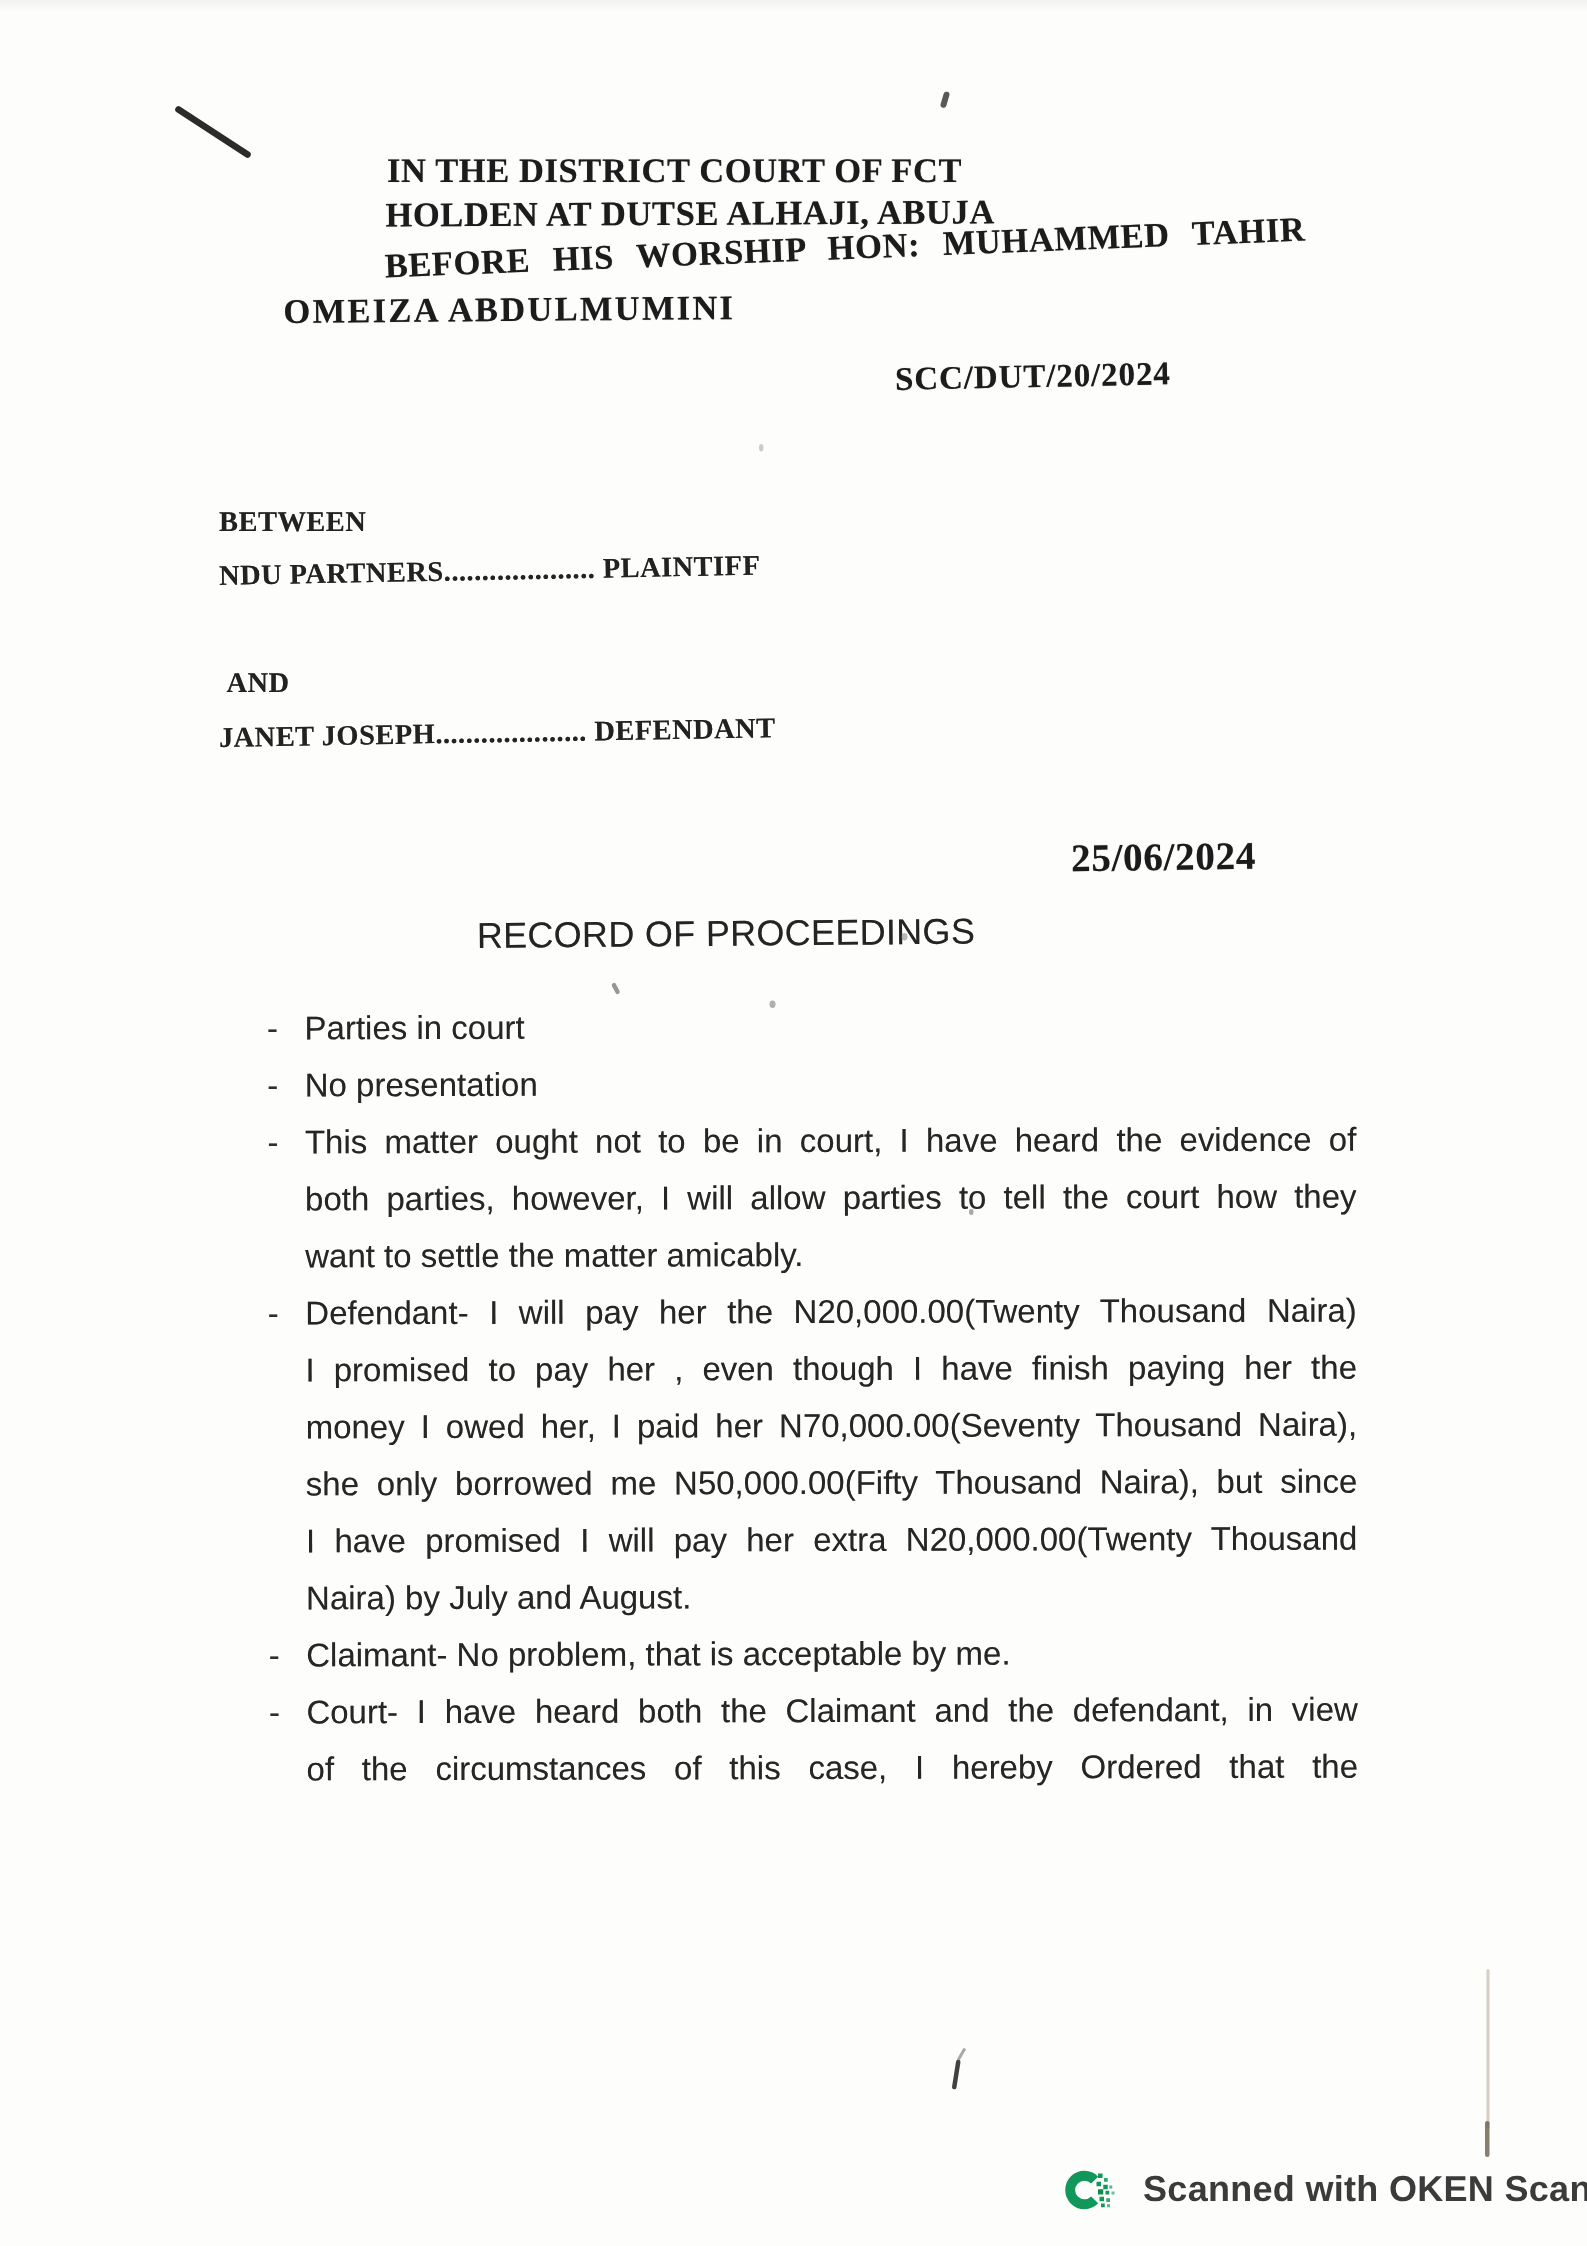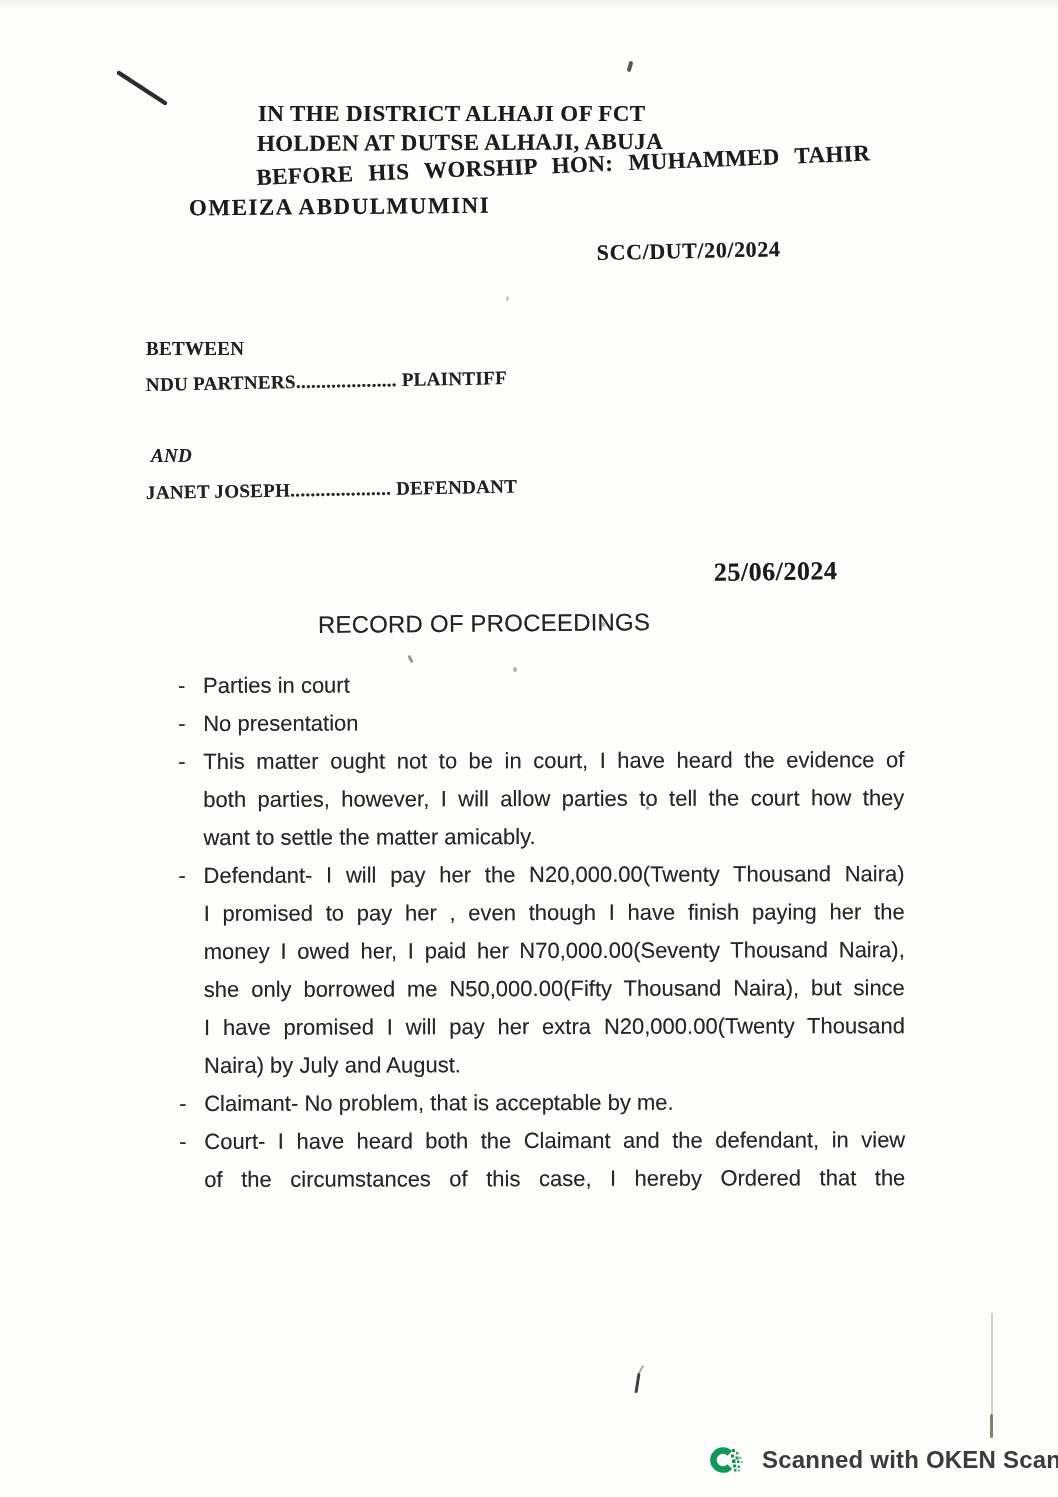--- a/index.html
+++ b/index.html
@@ -15,21 +15,21 @@
   .h1{left:258px;top:101px;}
   .h2{left:257px;top:131px;transform:rotate(-.3deg);transform-origin:0 100%;}
   .h3{left:257px;top:165px;word-spacing:9px;transform:rotate(-2.3deg);transform-origin:0 100%;}
   .h4{left:189px;top:194px;letter-spacing:1.5px;transform:rotate(-.5deg);}
   .case-no{left:597px;top:240px;font-size:22px;letter-spacing:.6px;transform:rotate(-1.2deg);transform-origin:0 100%;}
 
   .pline-serif{position:absolute;font-family:"Liberation Serif",serif;font-weight:700;color:#222;
          font-size:19px;letter-spacing:.3px;white-space:nowrap;text-shadow:0 0 .4px rgba(25,25,25,.5);}
   .between{left:146px;top:338px;text-align:right;}
   .plaintiff{left:146px;top:374px;transform:rotate(-1.1deg);transform-origin:0 50%;}
-  .and{left:151px;top:445px;font-style:italic;}
+  .and{left:151px;top:445px;}
   .defendant{left:146px;top:482px;transform:rotate(-1deg);transform-origin:0 50%;}
 
   .date{position:absolute;left:714px;top:557px;font-family:"Liberation Serif",serif;font-weight:700;
         font-size:26px;letter-spacing:.5px;color:#1b1b1b;transform:rotate(-.8deg);
         text-shadow:0 0 .5px rgba(25,25,25,.55);}
   .rec-title{position:absolute;left:318px;top:611px;font-size:24px;color:#242424;letter-spacing:.2px;
         transform:rotate(-.5deg);transform-origin:0 100%;white-space:nowrap;
         text-shadow:0 0 .3px rgba(0,0,0,.4);}
 
   
@@ -63,21 +63,21 @@
 </head>
 <body>
 
 <div class="page">
 
   <svg class="artifact pen-stroke" width="58" height="42" viewBox="0 0 58 42">
     <line x1="5" y1="6" x2="51" y2="36" stroke="#2b2b2b" stroke-width="4.4" stroke-linecap="round"></line>
     <line x1="5" y1="6" x2="14" y2="11" stroke="#2b2b2b" stroke-width="2.6" stroke-linecap="round"></line>
   </svg>
 
-  <div class="hline h1">IN THE DISTRICT ALHAJI OF FCT</div>
+  <div class="hline h1">IN THE DISTRICT COURT OF FCT</div>
   <div class="hline h2">HOLDEN AT DUTSE ALHAJI, ABUJA</div>
   <div class="hline h3">BEFORE HIS WORSHIP HON: MUHAMMED TAHIR</div>
   <div class="hline h4">OMEIZA ABDULMUMINI</div>
   <div class="hline case-no">SCC/DUT/20/2024</div>
 
   <div class="pline-serif between">BETWEEN</div>
   <div class="pline-serif plaintiff">NDU PARTNERS.................... PLAINTIFF</div>
   <div class="pline-serif and">AND</div>
   <div class="pline-serif defendant">JANET JOSEPH.................... DEFENDANT</div>
 

